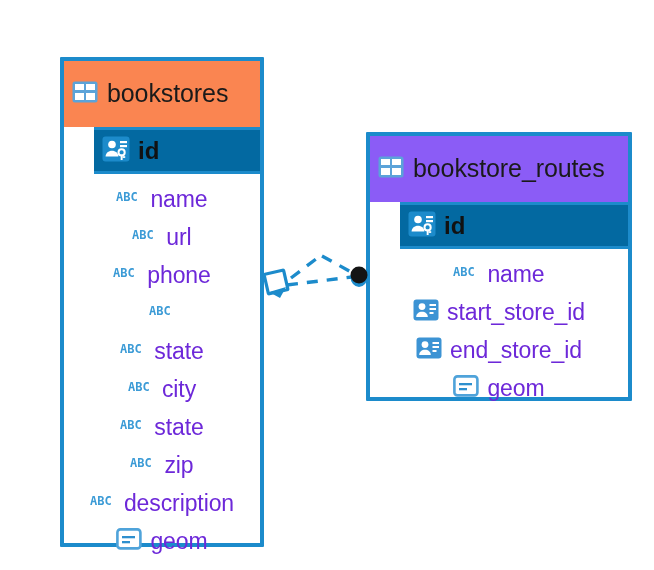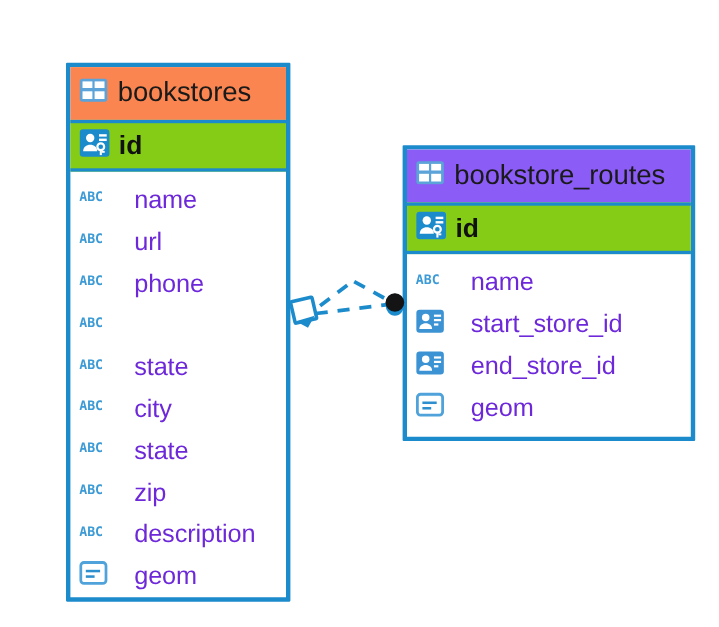--- a/index.html
+++ b/index.html
@@ -44,21 +44,21 @@
     height: 269px;
   }
 
   
   .entity-header {
     display: flex;
     align-items: center;
     gap: 9px;
     box-sizing: border-box;
     padding: 5px 8px 6px 8px;
-    height: 48px;
+    height: 66px;
   }
   .entity-header.accent-orange {
     background: #FA8551;
   }
   .entity-header.accent-gray {
     background: #8b5cf6;
   }
   .entity-title {
     font-size: 25px;
     color: #1a1a1a;
@@ -70,39 +70,41 @@
   
   .pk-row {
     display: flex;
     align-items: center;
     gap: 8px;
     box-sizing: border-box;
     padding: 5px 8px;
     height: 47px;
     border-top: 3px solid #1C8BCB;
     border-bottom: 3px solid #1C8BCB;
-    background: #84cc16;
+    background: #0369a1;
+    margin-left: 30px;
   }
   .pk-label {
     font-size: 24px;
     font-weight: bold;
     color: #111111;
     line-height: 1;
   }
 
   
   .fields {
     padding: 6px 0 4px 0;
   }
   .field-row {
     display: flex;
     align-items: center;
-    gap: 24px;
+    gap: 8px;
     padding: 0 8px;
     height: 38px;
+    justify-content: center;
   }
   .field-label {
     font-size: 23px;
     color: #6d28d9;
     line-height: 1;
     white-space: nowrap;
     letter-spacing: -0.1px;
   }
 
   .icon {

